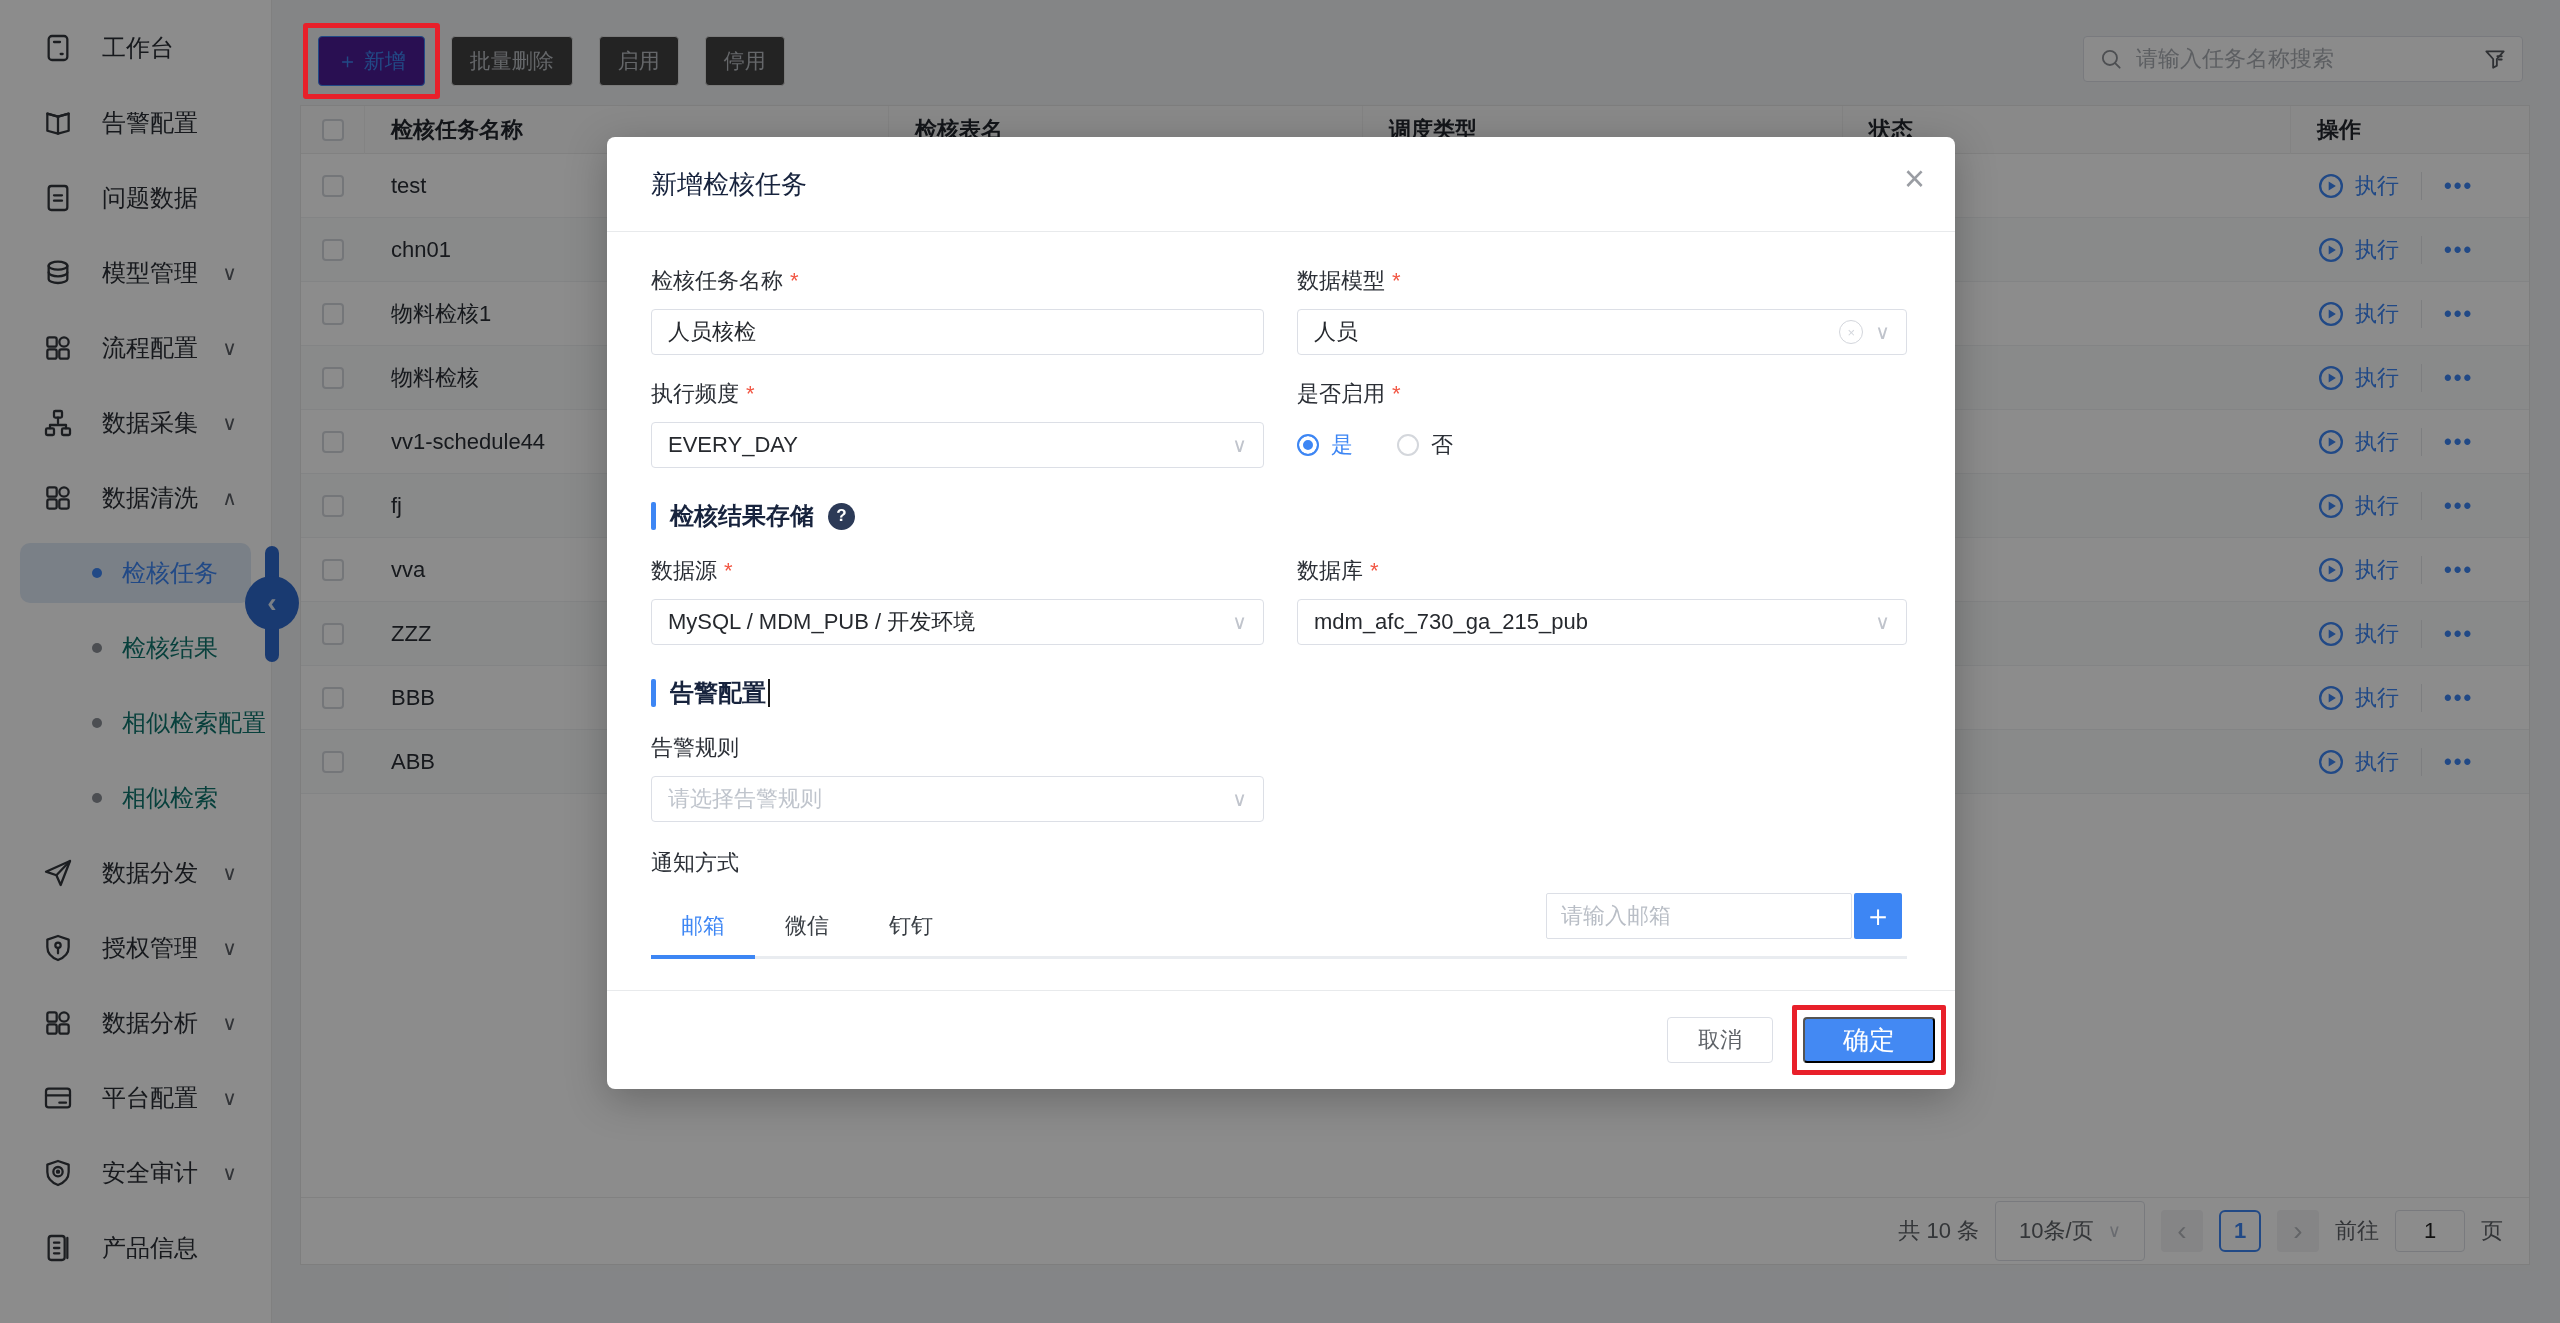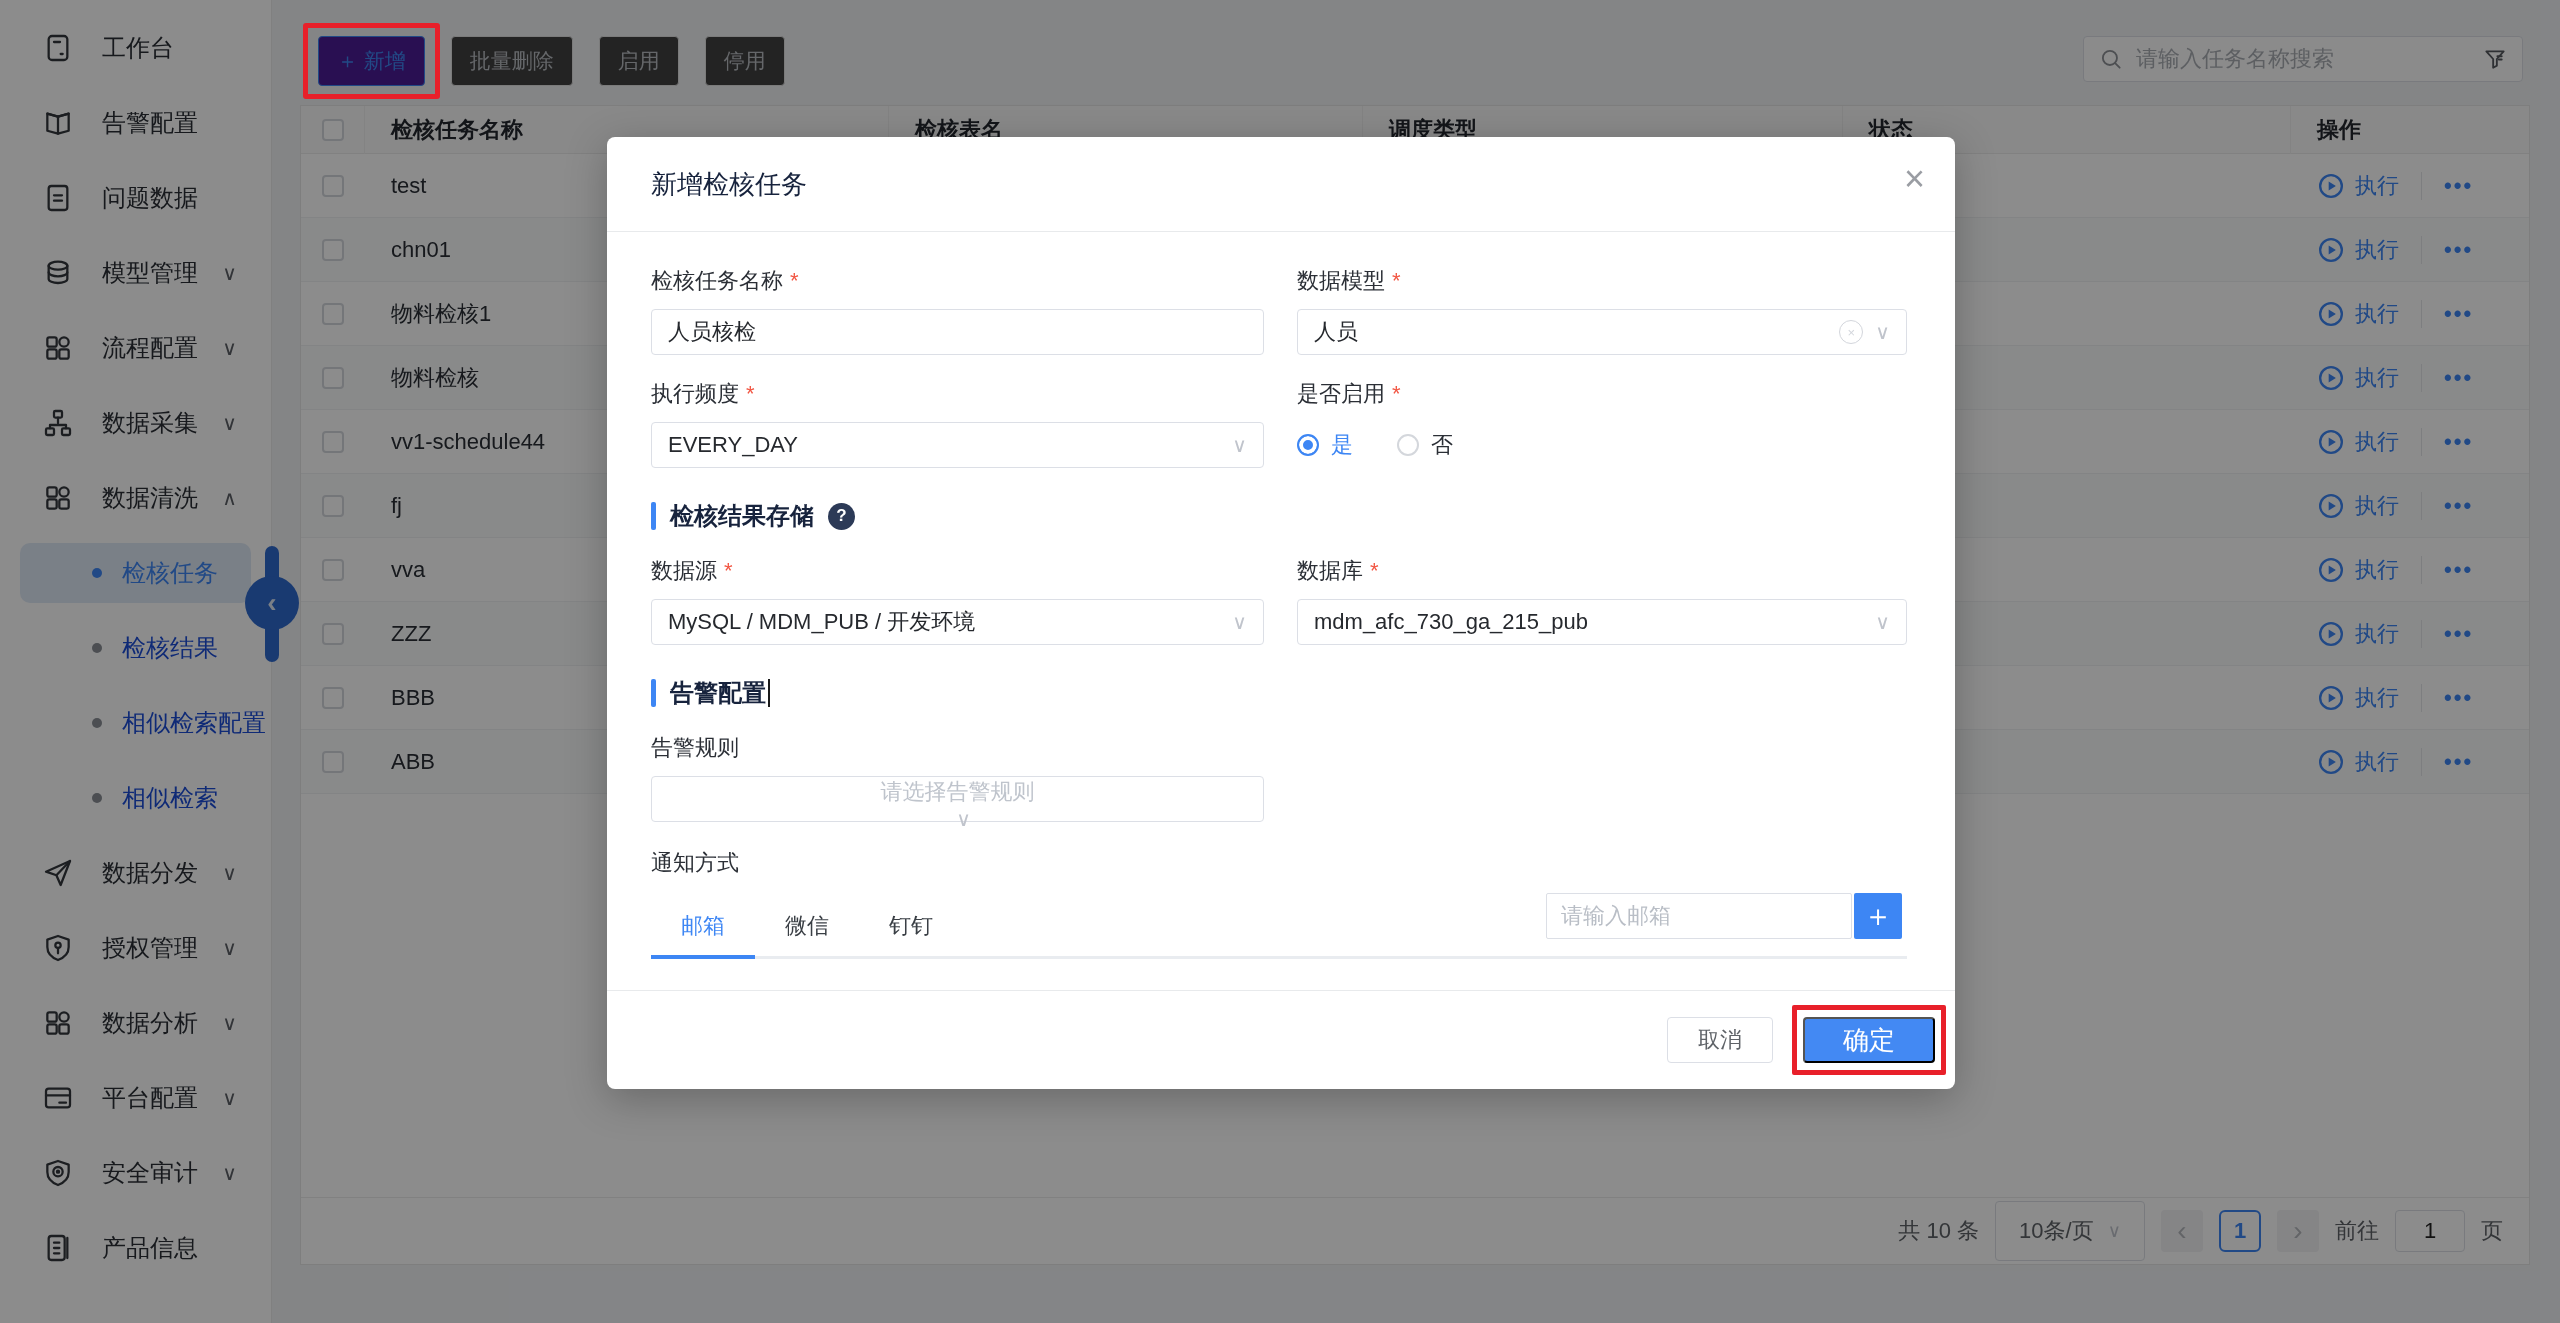--- a/index.html
+++ b/index.html
@@ -8,21 +8,21 @@
 
   svg.ic { width:100%; height:100%; fill:none; stroke:currentColor; stroke-width:1.7; stroke-linecap:round; stroke-linejoin:round; display:block; }
   svg.ic .f { fill:currentColor; stroke:none; }
 
   
   .sidebar { position:absolute; left:0; top:0; width:272px; height:1323px; background:#ffffff; border-right:1px solid #e9e9e9; padding-top:18px; z-index:1; }
   .nav-item { display:flex; align-items:center; height:60px; margin:0 0 15px 0; padding:0 34px 0 42px; font-size:24px; color:#2b2f36; cursor:pointer; }
   .nav-ic { width:32px; height:32px; margin-right:28px; color:#33373d; flex:0 0 auto; }
   .nav-label { flex:1 1 auto; white-space:nowrap; }
   .nav-chev { font-size:20px; color:#5c6066; margin-left:8px; }
-  .nav-item.sub { padding-left:0; margin:0 20px 15px 20px; height:60px; border-radius:10px; color:#1d4ed8; }
+  .nav-item.sub { padding-left:0; margin:0 20px 15px 20px; height:60px; border-radius:10px; color:#0f766e; }
   .nav-item.sub .dot { width:10px; height:10px; border-radius:50%; background:#8a8f96; margin:0 20px 0 72px; flex:0 0 auto; }
   .nav-item.sub.active { background:#dfe9f6; color:#3d86f4; }
   .nav-item.sub.active .dot { background:#3d86f4; }
 
   .collapse-handle { position:absolute; left:260px; top:546px; width:24px; height:116px; z-index:2; }
   .collapse-handle .bar { position:absolute; left:5px; top:0; width:14px; height:116px; background:#2f6ace; border-radius:7px; }
   .collapse-handle .knob { position:absolute; left:-15px; top:30px; width:54px; height:54px; background:#2f6ace; border-radius:50%; display:flex; align-items:center; justify-content:center; color:#dfe8f5; font-size:28px; font-weight:bold; }
 
   
   .main { position:absolute; left:272px; top:0; right:0; bottom:0; }
@@ -71,21 +71,21 @@
   .modal-close { position:absolute; right:30px; top:24px; font-size:36px; color:#9a9da3; font-weight:300; cursor:pointer; line-height:1; }
   .modal-body { padding:34px 48px 0 44px; position:relative; }
   .form-grid { display:grid; grid-template-columns:613px 610px; column-gap:33px; }
   .f-label { font-size:22px; color:#2b2f36; margin-bottom:13px; display:flex; align-items:center; }
   .f-label .req { color:#f25643; margin-left:7px; font-size:22px; }
   .f-ctl { height:46px; border:1px solid #dcdfe6; border-radius:4px; display:flex; align-items:center; padding:0 16px; font-size:22px; color:#26292e; background:#fff; margin-bottom:24px; }
   .f-ctl .grow { flex:1; }
   .f-ctl input { border:none; outline:none; width:100%; font-size:22px; color:#26292e; font-family:inherit; background:transparent; }
   .f-ctl .chev { color:#c0c4cc; font-size:20px; margin-left:12px; }
   .f-ctl .clear-ic { width:24px; height:24px; border:1.6px solid #d3d6dc; border-radius:50%; color:#d3d6dc; font-size:13px; display:inline-flex; align-items:center; justify-content:center; }
-  .f-ctl.placeholder { color:#bfc4cc;flex-direction:column; }
+  .f-ctl.placeholder { color:#bfc4cc; }
   .radio-row { display:flex; align-items:center; gap:44px; height:46px; margin-bottom:24px; font-size:22px; }
   .radio { display:flex; align-items:center; gap:12px; cursor:pointer; color:#2b2f36; }
   .radio .r { width:22px; height:22px; border-radius:50%; border:2px solid #d4d7dc; background:#fff; }
   .radio.checked { color:#3d86f4; }
   .radio.checked .r { border-color:#3d86f4; background:#3d86f4; box-shadow:inset 0 0 0 4px #fff; }
   .section-head { display:flex; align-items:center; margin:8px 0 24px 0; }
   .section-head .bar { width:5px; height:28px; background:#3d86f4; border-radius:2px; margin-right:14px; }
   .section-head .txt { font-size:24px; font-weight:bold; color:#17233d; }
   .section-head .help { width:27px; height:27px; border-radius:50%; background:#2c3a57; color:#fff; font-size:17px; font-weight:bold; display:flex; align-items:center; justify-content:center; margin-left:14px; }
   .section-head .caret { width:2px; height:28px; background:#1a1a1a; margin-left:2px; }

